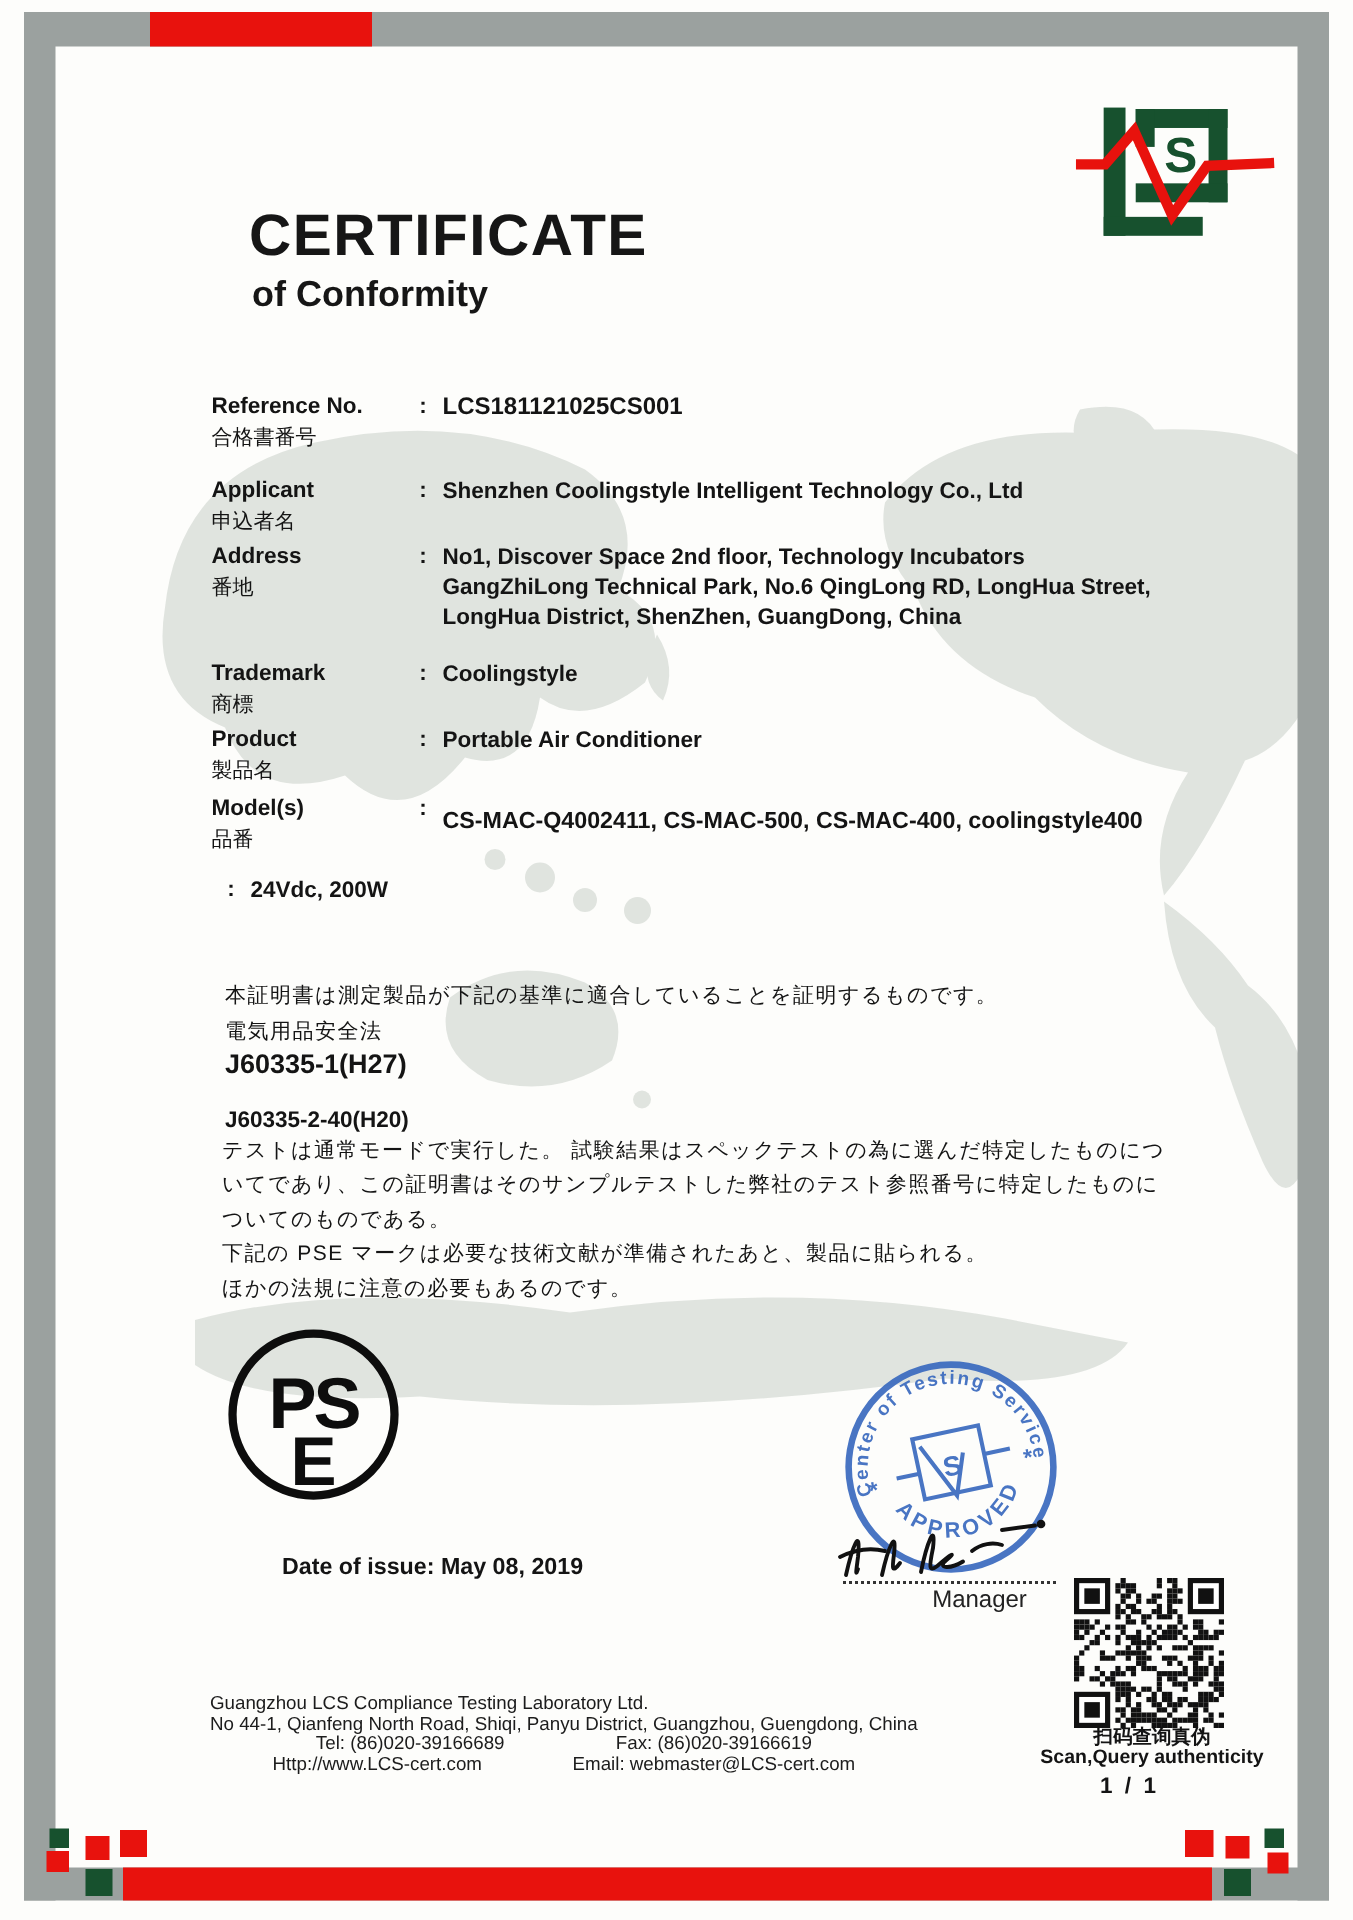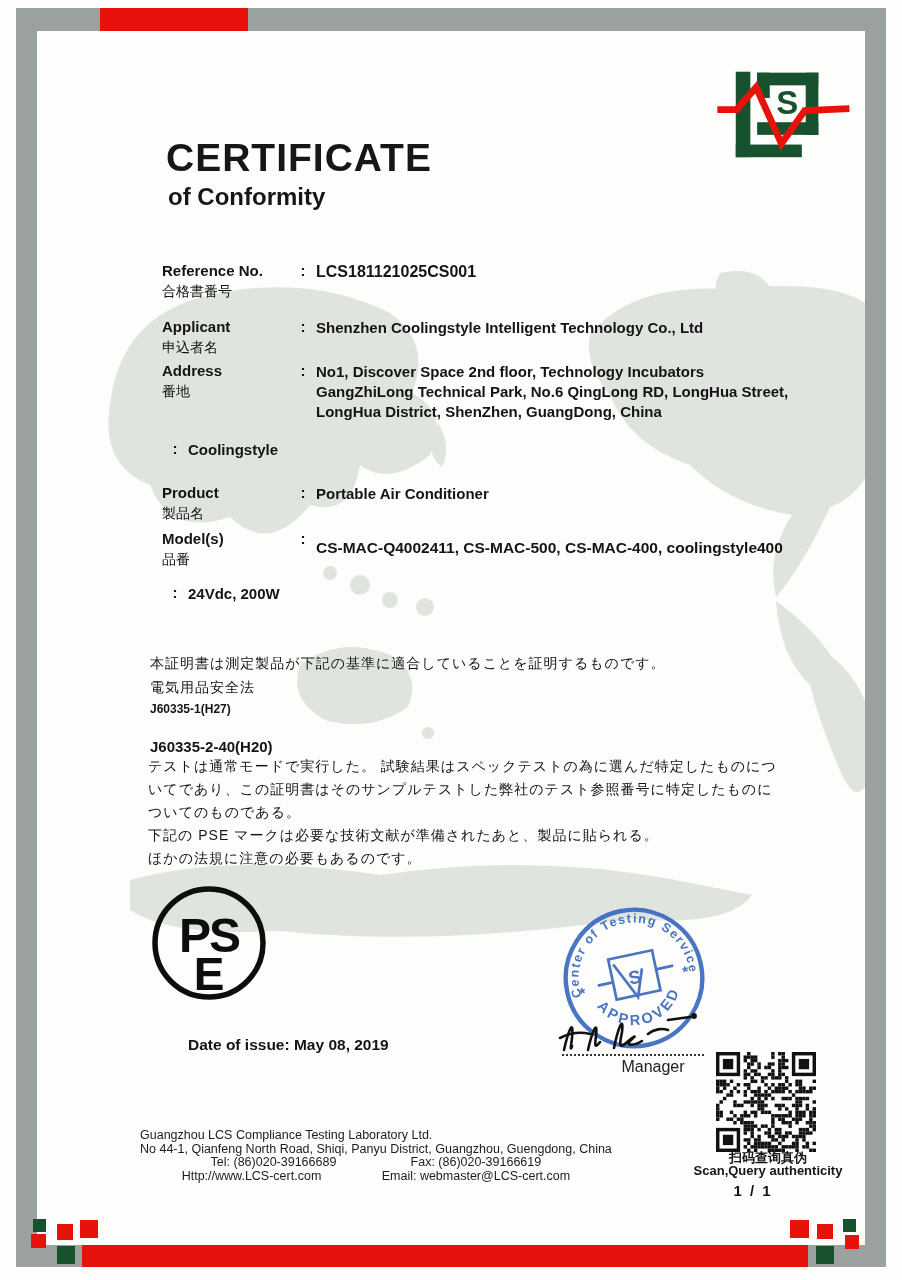--- a/index.html
+++ b/index.html
@@ -13,21 +13,21 @@
   .frame{position:absolute;background:var(--gray);z-index:3;}
   .deco{position:absolute;z-index:4;}
   .red{background:var(--red);}
   .greenbg{background:var(--green);}
   
   .map{position:absolute;left:30px;top:255px;z-index:1;pointer-events:none;}
   
   .content{position:absolute;inset:0;z-index:2;}
   .title-main{position:absolute;left:166px;top:136px;font-size:39px;font-weight:bold;letter-spacing:1px;color:#161616;}
   .title-sub{position:absolute;left:168px;top:183px;font-size:24px;font-weight:bold;color:#161616;}
-  .field-row{position:absolute;left:162px;width:660px;display:flex;align-items:flex-start;}
+  .field-row{position:absolute;left:141px;width:660px;display:flex;align-items:flex-start;}
   .f-label{width:128px;flex:none;}
   .f-label .en{font-size:15px;font-weight:bold;}
   .f-label .jp{font-size:14px;margin-top:3px;white-space:pre-line;line-height:18px;}
   .f-colon{width:26px;flex:none;font-size:15px;font-weight:bold;text-align:center;}
   .f-value{flex:1;font-size:15px;font-weight:bold;white-space:pre-line;line-height:20px;}
   .stmt{position:absolute;left:150px;width:660px;font-size:14px;letter-spacing:1px;line-height:22px;}
   .stmt.bold{font-weight:bold;letter-spacing:0;}
   .para{position:absolute;left:148px;top:755px;width:665px;font-size:14px;letter-spacing:1px;line-height:23px;white-space:pre-line;}
   .date-line{position:absolute;left:148px;top:1036px;font-size:15.5px;font-weight:bold;margin-left:40px;}
   .manager{position:absolute;left:578px;top:1058px;width:150px;text-align:center;font-size:16px;color:#222;}
@@ -109,20 +109,24 @@
       <div class="f-label">
           <div class="en">Address</div>
           <div class="jp">番地</div>
         </div>
       <div class="f-colon">:</div>
       <div class="f-value">No1, Discover Space 2nd floor, Technology Incubators
 GangZhiLong Technical Park, No.6 QingLong RD, LongHua Street,
 LongHua District, ShenZhen, GuangDong, China</div>
     </div>
     <div class="field-row" style="top:440px">
+      <div class="f-label">
+          <div class="en">Trademark</div>
+          <div class="jp">商標</div>
+        </div>
       <div class="f-colon">:</div>
       <div class="f-value">Coolingstyle</div>
     </div>
     <div class="field-row" style="top:484px">
       <div class="f-label">
           <div class="en">Product</div>
           <div class="jp">製品名</div>
         </div>
       <div class="f-colon">:</div>
       <div class="f-value">Portable Air Conditioner</div>
@@ -135,21 +139,21 @@
       <div class="f-colon">:</div>
       <div class="f-value" style="padding-top:8px;font-size:15.5px">CS-MAC-Q4002411, CS-MAC-500, CS-MAC-400, coolingstyle400</div>
     </div>
     <div class="field-row" style="top:584px">
       <div class="f-colon">:</div>
       <div class="f-value">24Vdc, 200W</div>
     </div>
 
     <div class="stmt" style="top:652px">本証明書は測定製品が下記の基準に適合していることを証明するものです。</div>
     <div class="stmt" style="top:676px">電気用品安全法</div>
-    <div class="stmt bold" style="top:698px;font-size:12px">J60335-1(H27)</div>
+    <div class="stmt bold" style="top:698px;font-size:18px">J60335-1(H27)</div>
     <div class="stmt bold" style="top:736px;font-size:15px">J60335-2-40(H20)</div>
     <div class="para">テストは通常モードで実行した。 試験結果はスペックテストの為に選んだ特定したものにつ
 いてであり、この証明書はそのサンプルテストした弊社のテスト参照番号に特定したものに
 ついてのものである。
 下記の PSE マークは必要な技術文献が準備されたあと、製品に貼られる。
 ほかの法規に注意の必要もあるのです。</div>
 
     <svg class="abs" style="left:148px;top:882px" width="122" height="122" viewBox="0 0 122 122">
       <circle cx="61" cy="61" r="54" fill="none" stroke="#0d0d0d" stroke-width="5.5"></circle>
       <text x="61" y="70" font-size="48" font-weight="bold" text-anchor="middle" fill="#0d0d0d" letter-spacing="-2">PS</text>

